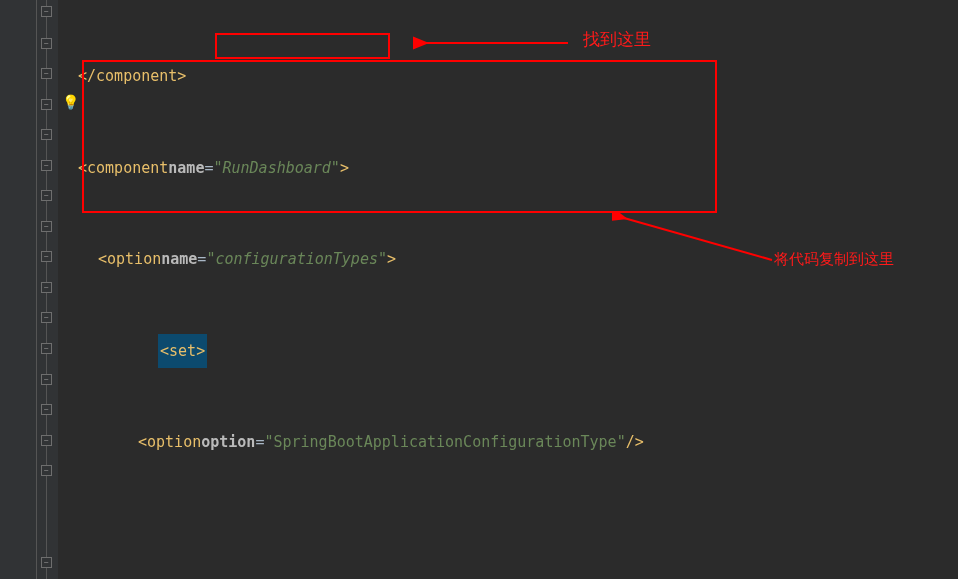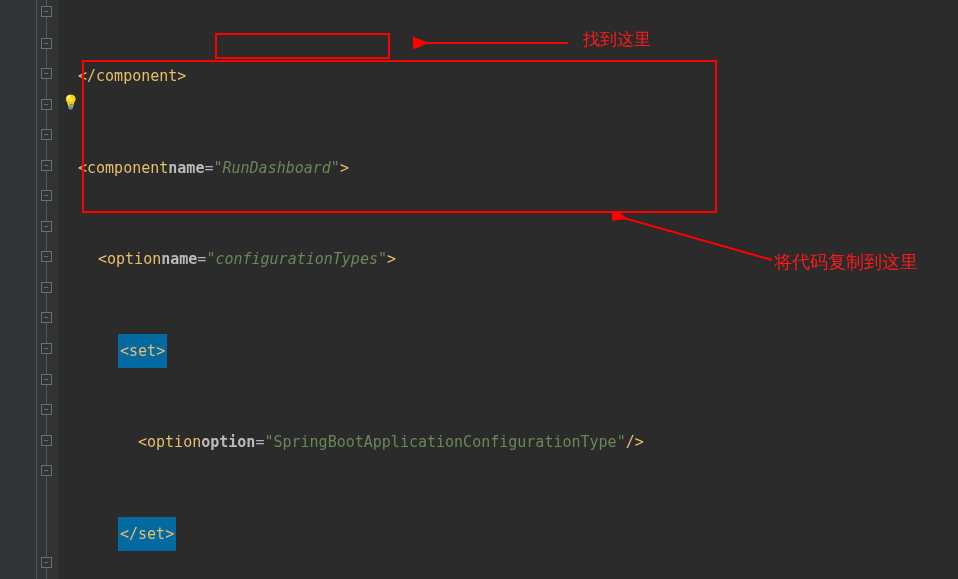--- a/index.html
+++ b/index.html
@@ -67,21 +67,21 @@
     flex: 1;
     position: relative;
   }
   .line { height: 30.5px; display: flex; align-items: center; }
   .bracket { color: #e8bf6a; }
   .tag { color: #e8bf6a; }
   .attr { color: #bababa; font-weight: bold; }
   .eq { color: #a9b7c6; }
   .val { color: #6a8759; }
   .italic-val { color: #6a8759; font-style: italic; }
-  .sel { background: #0369a1; padding: 2px 2px; }
+  .sel { background: #0c4a6e; padding: 2px 2px; margin-left: 40px; }
   .indent1 { padding-left: 20px; }
   .indent2 { padding-left: 40px; }
   .indent3 { padding-left: 60px; }
   
   .red-box1 {
     position: absolute;
     border: 2px solid #ff0000;
     left: 215px;
     top: 33px;
     width: 175px;
@@ -117,21 +117,21 @@
     font-family: 'SimSun', 'Microsoft YaHei', sans-serif;
     font-size: 17px;
     pointer-events: none;
   }
   .anno2 {
     position: absolute;
     left: 774px;
     top: 250px;
     color: #ff1a1a;
     font-family: 'SimSun', 'Microsoft YaHei', sans-serif;
-    font-size: 18px;
+    font-size: 15px;
     pointer-events: none;
   }
 </style>
 </head>
 <body>
 
 <div class="editor">
   <div class="gutter">
     <div class="fold-line"></div>
     <div class="fold-line2"></div>
@@ -154,21 +154,20 @@
     <div class="fold-marker" style="top:557px;">−</div>
     <span class="bulb">💡</span>
   </div>
 
   <div class="code">
     <div class="line"><span class="bracket">&lt;/</span><span class="tag">component</span><span class="bracket">&gt;</span></div>
     <div class="line"><span class="bracket">&lt;</span><span class="tag">component</span> <span class="attr">name</span><span class="eq">=</span><span class="italic-val">"RunDashboard"</span><span class="bracket">&gt;</span></div>
     <div class="line indent1"><span class="bracket">&lt;</span><span class="tag">option</span> <span class="attr">name</span><span class="eq">=</span><span class="italic-val">"configurationTypes"</span><span class="bracket">&gt;</span></div>
     <div class="line indent2"><span class="sel"><span class="bracket">&lt;</span><span class="tag">set</span><span class="bracket">&gt;</span></span></div>
     <div class="line indent3"><span class="bracket">&lt;</span><span class="tag">option</span> <span class="attr">option</span><span class="eq">=</span><span class="val">"SpringBootApplicationConfigurationType"</span> <span class="bracket">/&gt;</span></div>
-    <div class="line indent2"><span class="sel"><span class="bracket">&lt;/</span><span class="tag">set</span><span class="bracket">&gt;</span></span></div>
     
     
     
     
     
     
     
     
     
     

